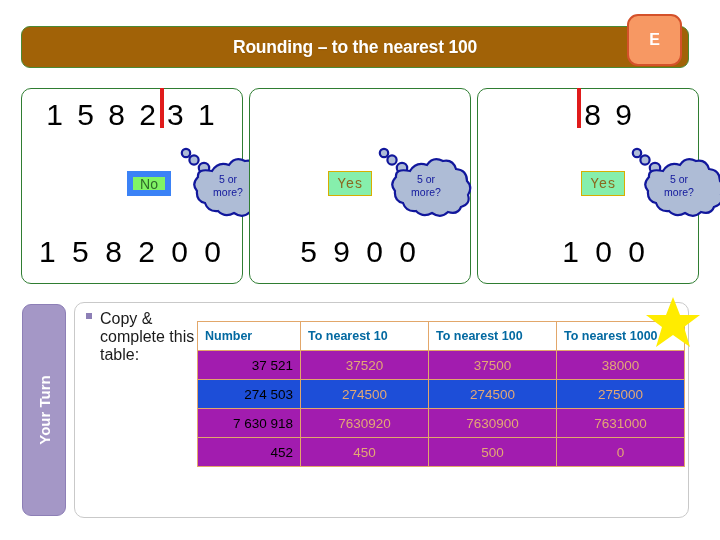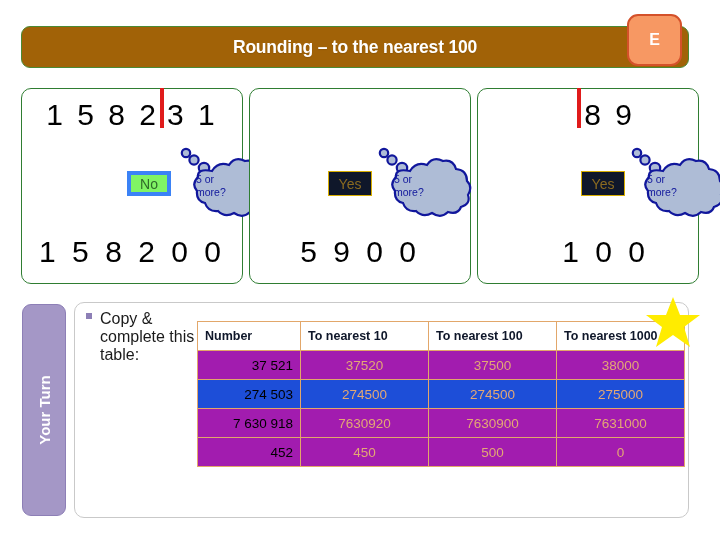--- a/index.html
+++ b/index.html
@@ -120,48 +120,49 @@
     height: 25px;
     box-sizing: border-box;
     display: flex;
     align-items: center;
     justify-content: center;
     font-size: 14px;
     line-height: 1;
   }
   .verdict.no {
     background: #80f464;
-    border: 4px solid #3b82f6;
+    border: 6px solid #3b82f6;
     color: #2f6b2a;
   }
   .verdict.yes {
-    background: #0f172a;
+    background: #86efac;
     border: 1px solid #d8ae00;
     color: #8a6a20;
+    font-family: Liberation Mono, monospace;
   }
   #verdict-0 { left: 105px; top: 82px; }
   #verdict-1 { left: 78px;  top: 82px; }
   #verdict-2 { left: 68px;  top: 82px; }
 
   .bubble {
     position: absolute;
     width: 96px;
     height: 75px;
   }
   #bubble-0 { left: 158px; top: 58px; }
   #bubble-1 { left: 128px; top: 58px; }
   #bubble-2 { left: 118px; top: 58px; }
 
   .bubble svg { display: block; }
   .bubble-text {
     position: absolute;
     left: 16px;
     top: 26px;
     width: 64px;
-    text-align: left;
+    text-align: center;
     font-size: 10.5px;
     line-height: 13px;
     color: #11179c;
     pointer-events: none;
   }
 
   
   #your-turn-tab {
     position: absolute;
     left: 22px;
@@ -231,21 +232,21 @@
   #rounding-table td {
     border: 1px solid #e2a76a;
     height: 29px;
     padding: 0 7px;
     box-sizing: border-box;
     font-size: 12.5px;
     vertical-align: middle;
   }
   #rounding-table th {
     background: #ffffff;
-    color: #0f172a;
+    color: #0369a1;
     font-weight: bold;
     text-align: left;
     font-size: 12.5px;
     white-space: nowrap;
     overflow: hidden;
   }
   #rounding-table col.c-number { width: 103px; }
   #rounding-table col.c-r10    { width: 128px; }
   #rounding-table col.c-r100   { width: 128px; }
   #rounding-table col.c-r1000  { width: 128px; }

